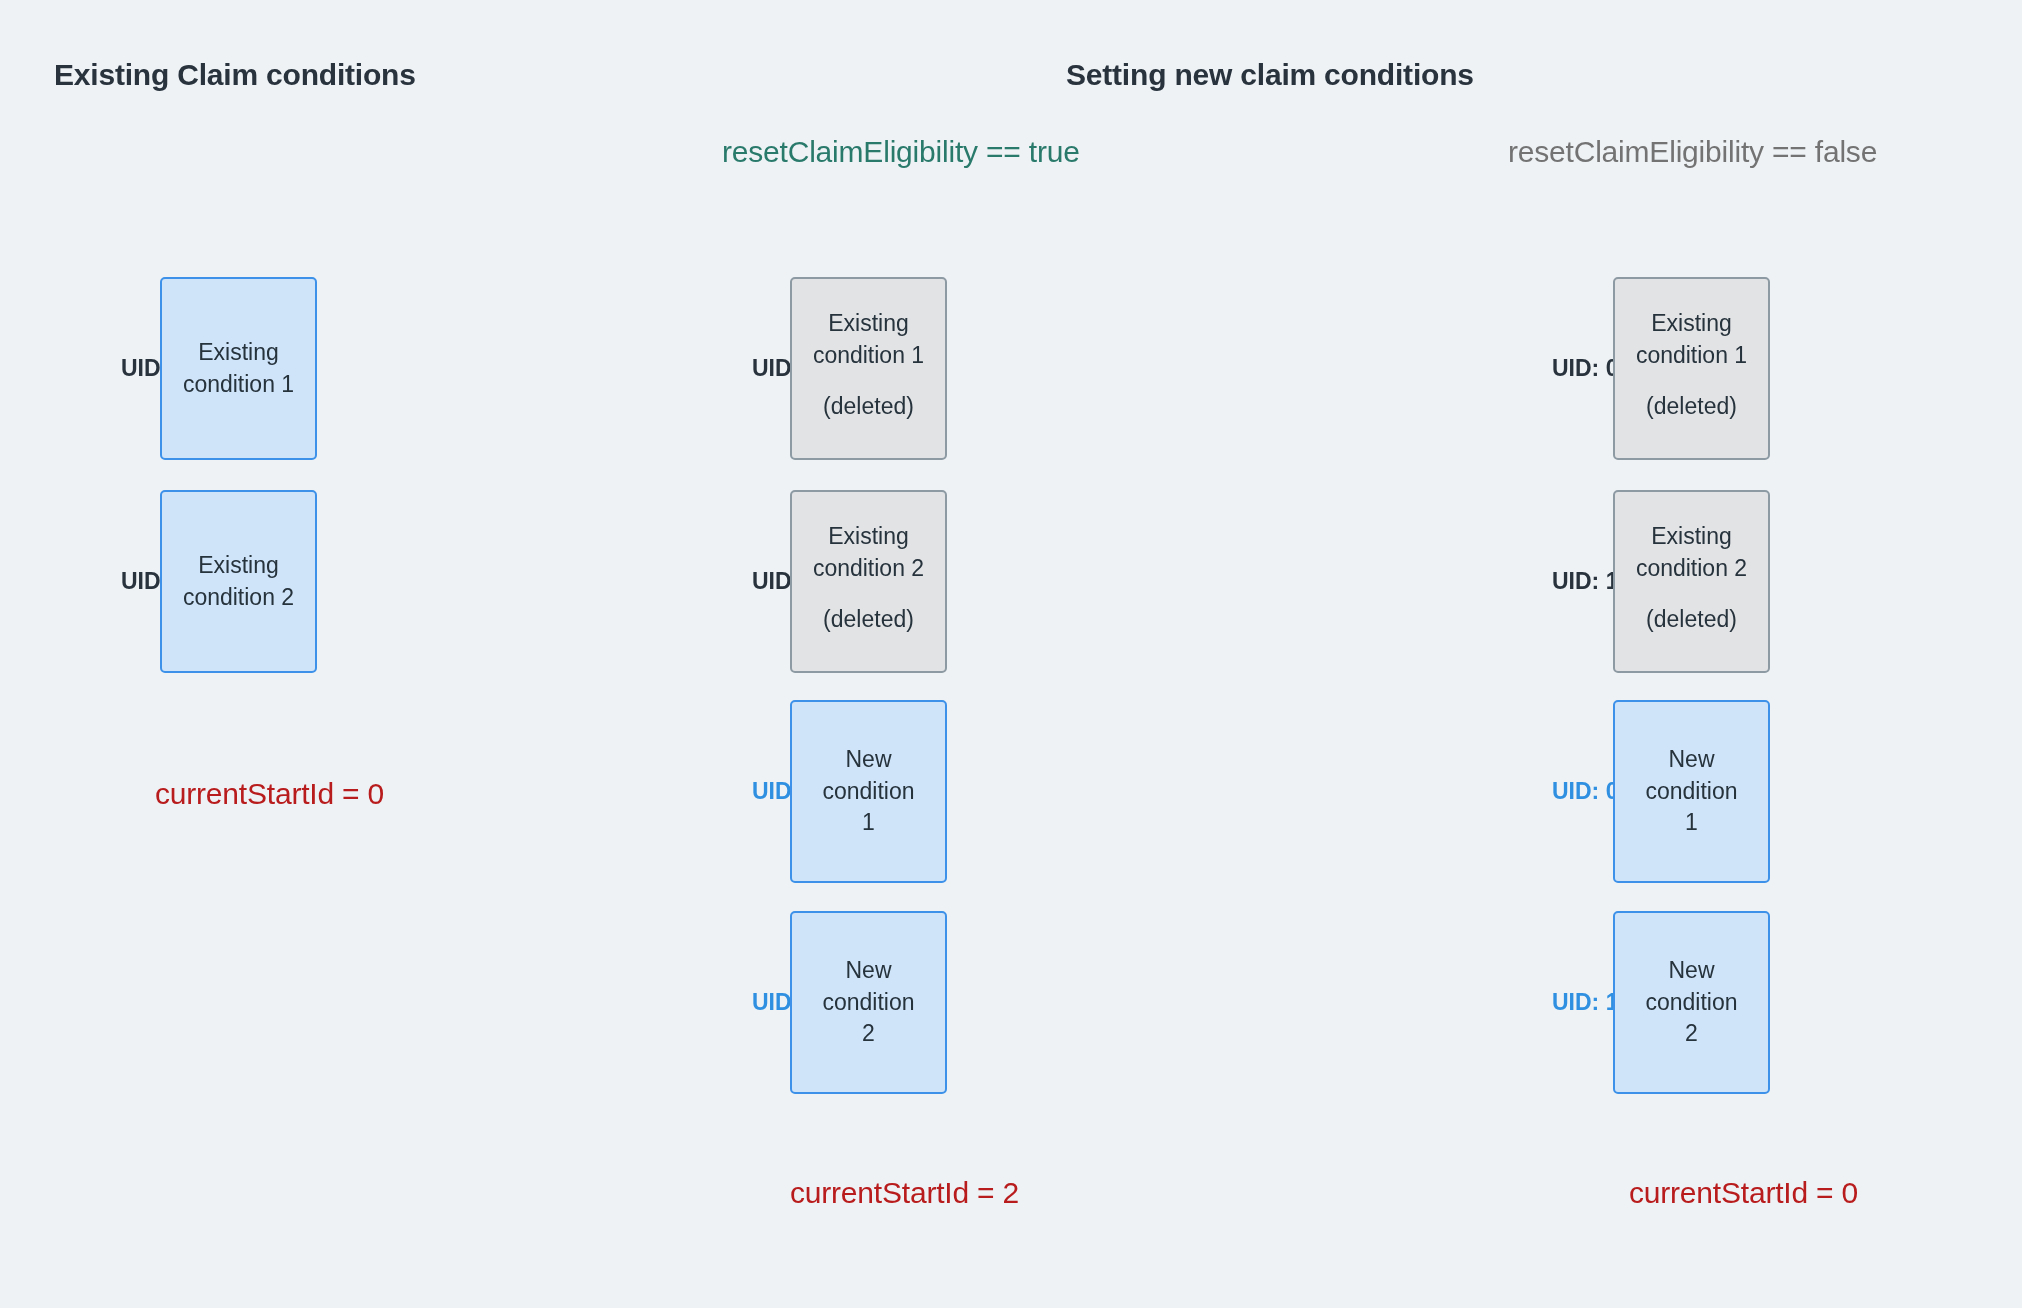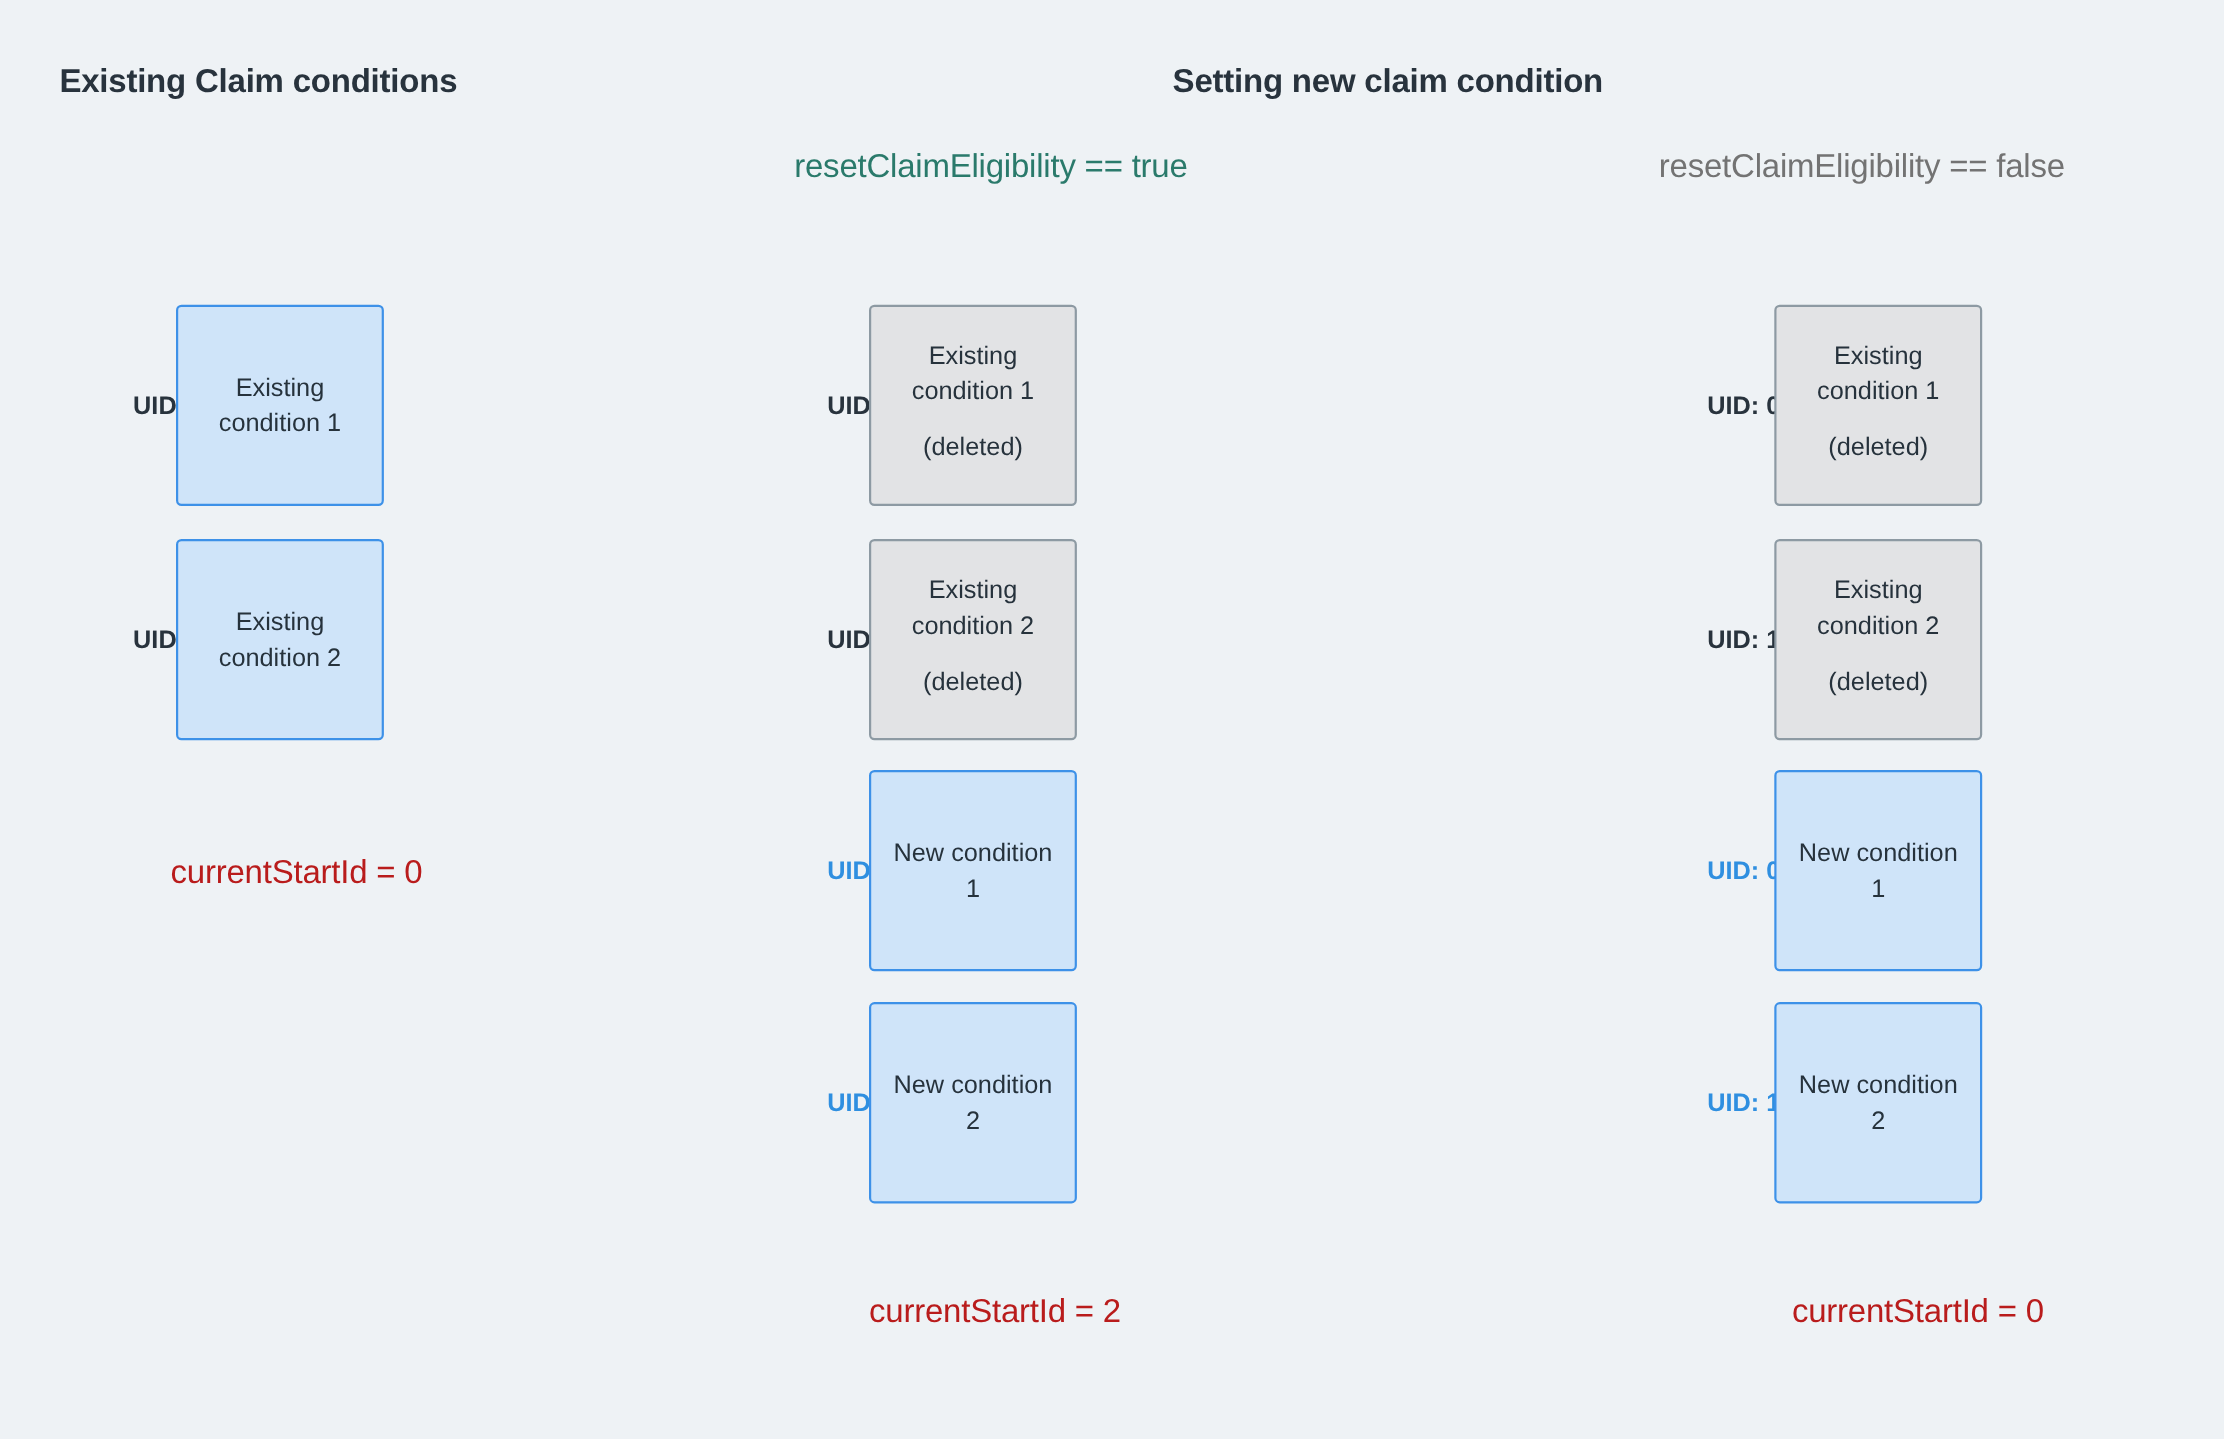--- a/index.html
+++ b/index.html
@@ -64,21 +64,21 @@
     font-size: 23px;
     font-weight: bold;
     white-space: nowrap;
     text-align: right;
     color: #28333d;
   }
   .uid-label.new-uid { color: #2f8fe0; }
 
   .cond-box {
     box-sizing: border-box;
-    width: 189px;
+    width: 157px;
     height: 183px;
     border-radius: 5px;
     display: flex;
     flex-direction: column;
     align-items: center;
     justify-content: center;
     text-align: center;
     font-size: 23px;
     line-height: 1.38;
     padding: 4px 10px;
@@ -109,21 +109,21 @@
   #footer-true     { left: 790px;  top: 1176px; }
   #footer-false    { left: 1629px; top: 1176px; }
 </style>
 </head>
 <body>
 
 <div class="canvas">
 
   <div class="section-title" id="title-existing">Existing Claim conditions</div>
 
-  <div class="section-title" id="title-setting">Setting new claim condition</div>
+  <div class="section-title" id="title-setting">Setting new claim conditions</div>
 
   <div class="cond-flag" id="flag-true">resetClaimEligibility == true</div>
 
   <div class="cond-flag" id="flag-false">resetClaimEligibility == false</div>
 
   <div class="column" id="col-existing">
       <div class="cond-row" style="left: 160px; top: 277px; height: 183px;">
         <div class="uid-label" style="width: 39px; margin-left: -39px; padding-right: 0px;">UID: 0</div>
         <div class="cond-box blue">
           <div class="box-title">Existing

